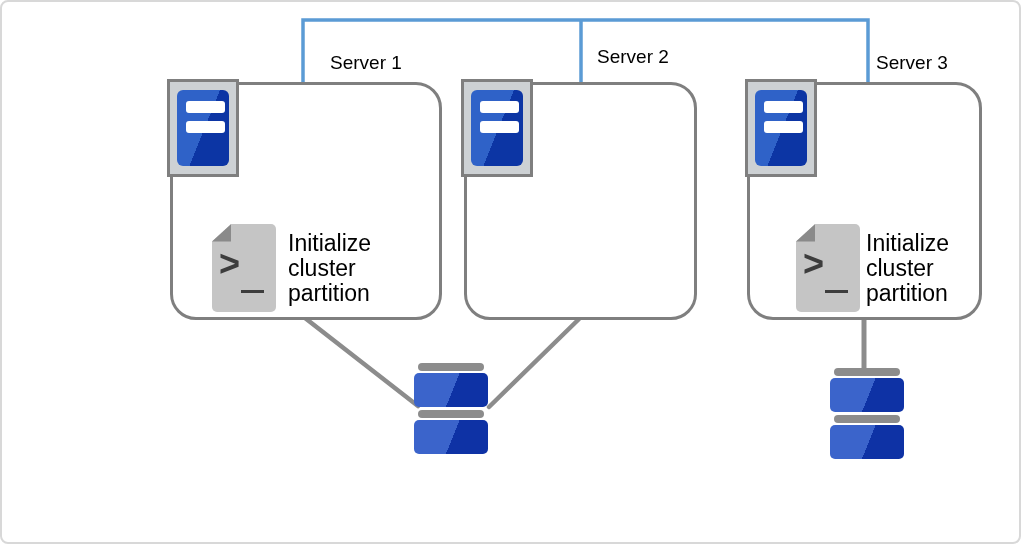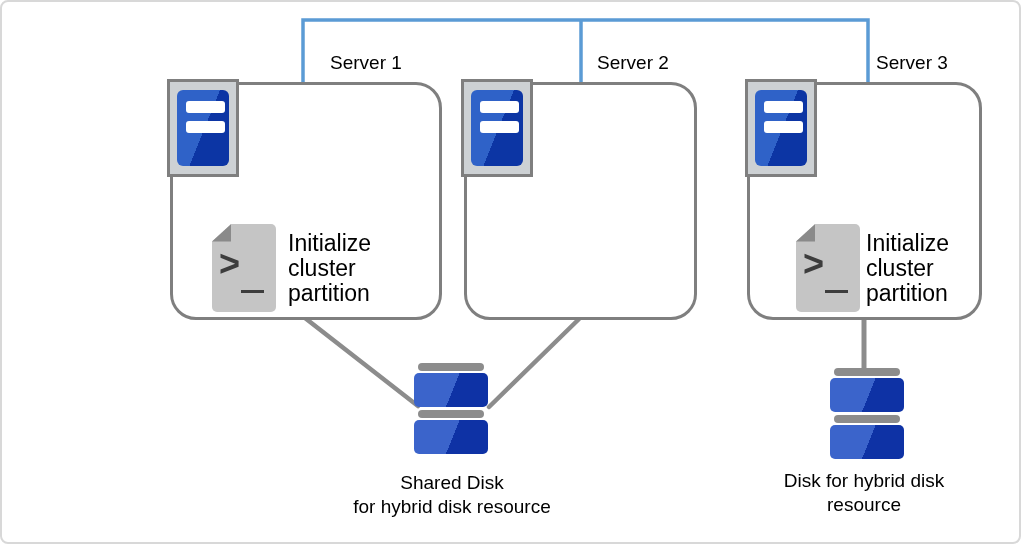--- a/index.html
+++ b/index.html
@@ -122,21 +122,21 @@
 
     <polyline points="301,80 301,18 866,18 866,80" fill="none" stroke="#5b9bd5" stroke-width="3.5"></polyline>
     <line x1="579" y1="18" x2="579" y2="80" stroke="#5b9bd5" stroke-width="3.5"></line>
 
     <line x1="303" y1="316" x2="416" y2="404" stroke="#8c8c8c" stroke-width="4.5" stroke-linecap="round"></line>
     <line x1="577" y1="317" x2="487" y2="405" stroke="#8c8c8c" stroke-width="4.5" stroke-linecap="round"></line>
     <line x1="862" y1="316" x2="862" y2="368" stroke="#8c8c8c" stroke-width="5"></line>
   </svg>
 
   <div class="server-label" style="left:328px; top:50px;">Server 1</div>
-  <div class="server-label" style="left:595px; top:50px;">Server 2</div>
+  <div class="server-label" style="left:595px; top:44px;">Server 2</div>
   <div class="server-label" style="left:874px; top:50px;text-align:right;">Server 3</div>
 
   <div class="server-box" style="left:168px; top:80px; width:272px; height:238px;"></div>
   <div class="server-box" style="left:462px; top:80px; width:233px; height:238px;"></div>
   <div class="server-box" style="left:745px; top:80px; width:235px; height:238px;"></div>
 
   <div class="srv-icon" style="left:165px; top:77px;">
     <div class="srv-tower">
       <div class="srv-slot s1"></div>
       <div class="srv-slot s2"></div>
@@ -178,18 +178,14 @@
     <div class="disk-platter"></div>
   </div>
 
   <div class="disk" style="left:828px; top:366px;">
     <div class="disk-cap"></div>
     <div class="disk-platter"></div>
     <div class="disk-cap"></div>
     <div class="disk-platter"></div>
   </div>
 
-  <div class="disk-label" style="left:325px; top:469px; width:250px;">Shared Disk
-for hybrid disk resource</div>
-  <div class="disk-label" style="left:757px; top:467px; width:210px;">Disk for hybrid disk
-resource</div>
 
 </div>
 
 </body></html>

